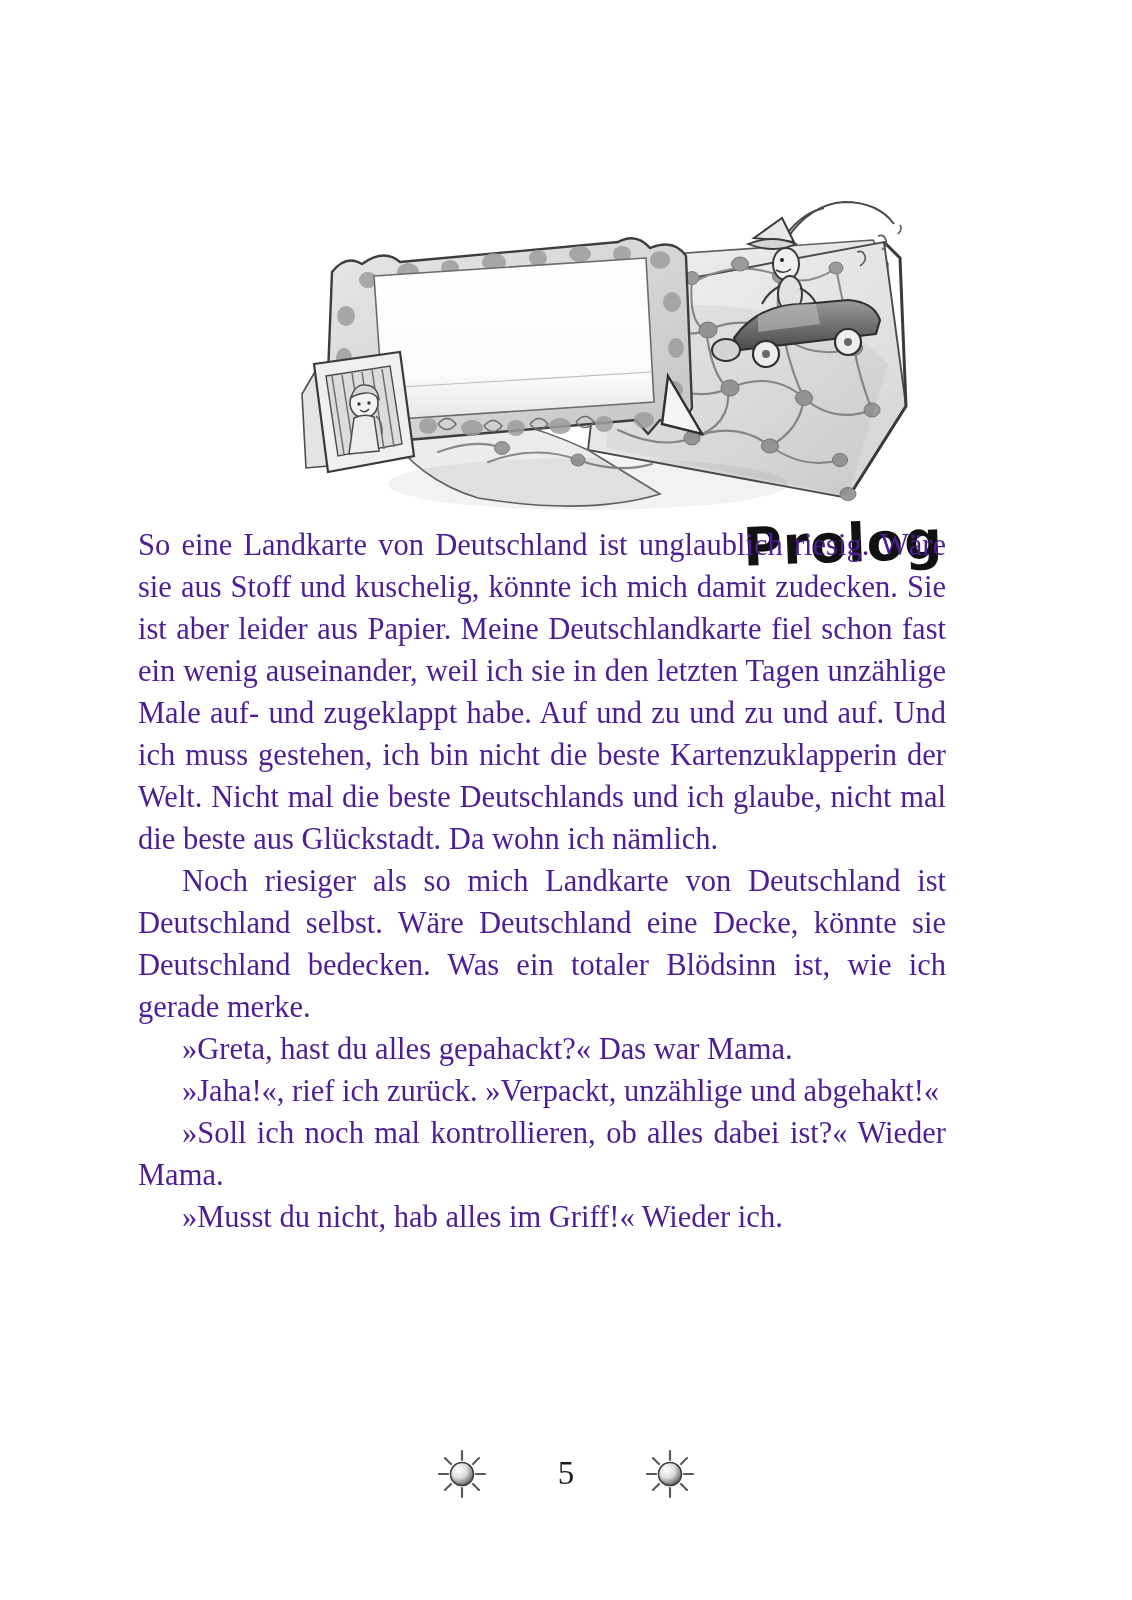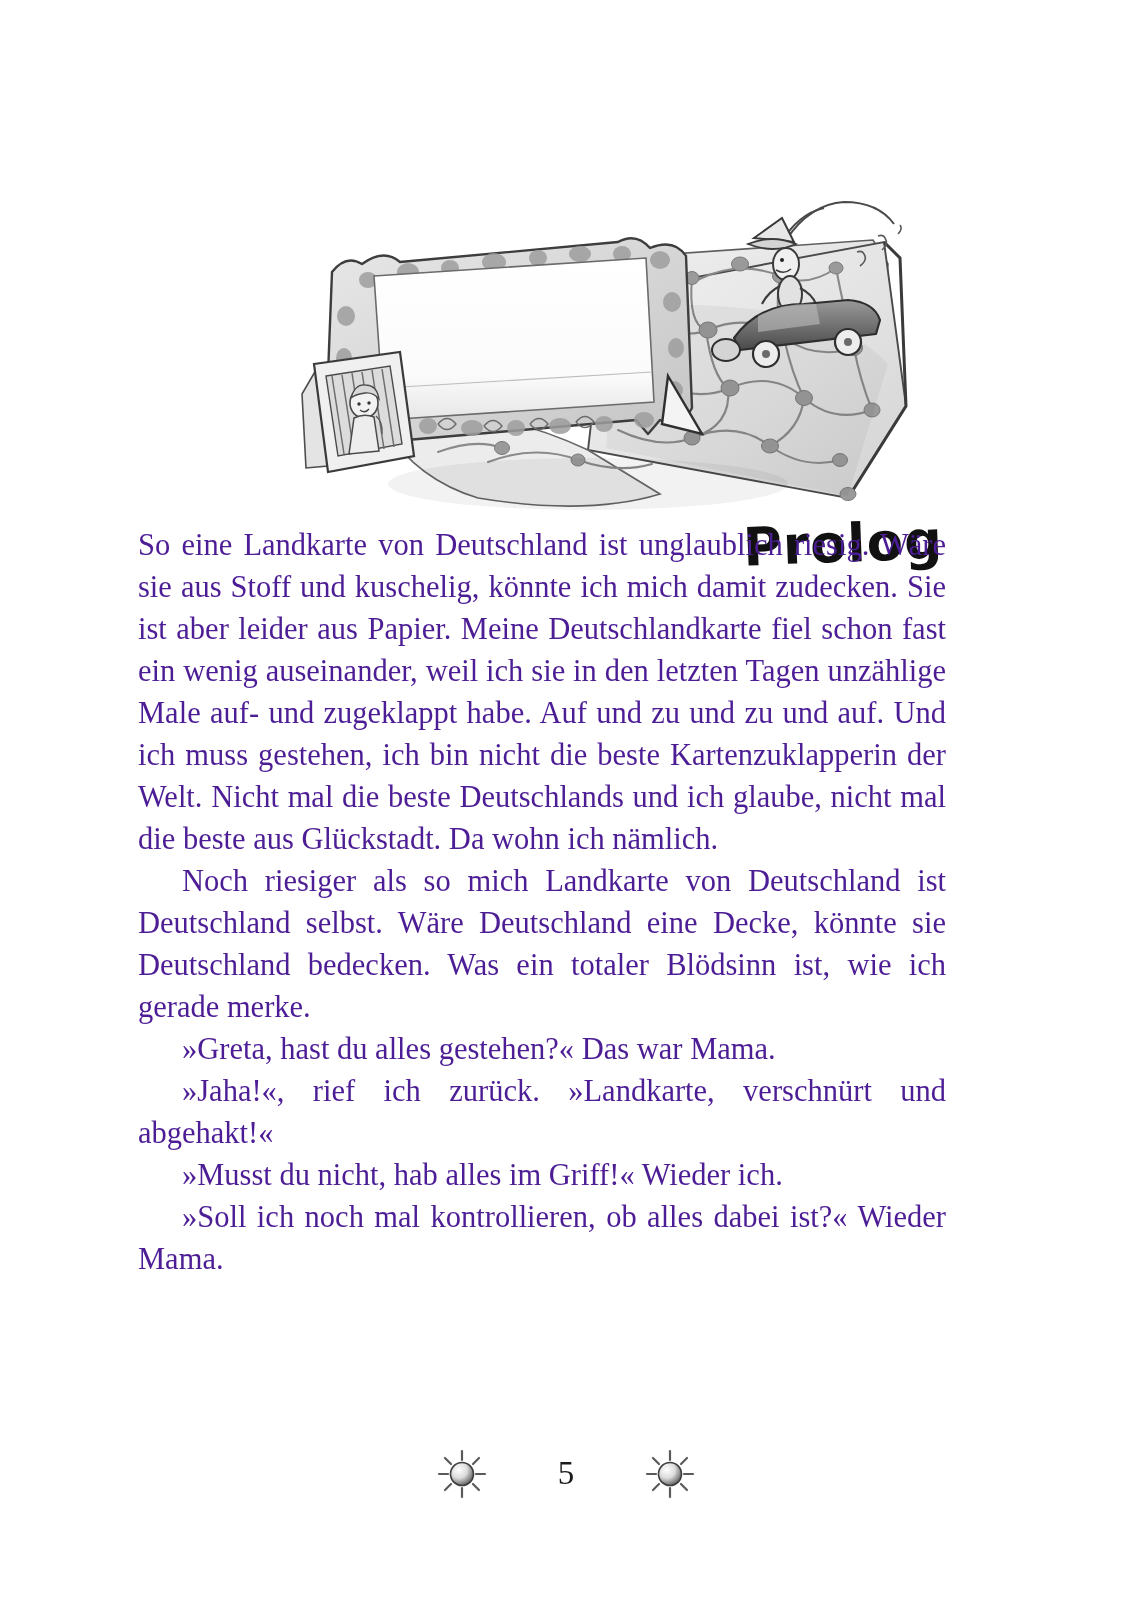--- a/index.html
+++ b/index.html
@@ -266,24 +266,24 @@
       </g>
 
       <ellipse cx="300" cy="286" rx="200" ry="26" fill="#000" opacity="0.05"></ellipse>
     </svg>
     <div class="chapter-title-text">Prolog</div>
   </div>
 
   <div class="body-text">
     <p>So eine Landkarte von Deutschland ist unglaublich riesig. Wäre sie aus Stoff und kuschelig, könnte ich mich damit zudecken. Sie ist aber leider aus Papier. Meine Deutschlandkarte fiel schon fast ein wenig auseinander, weil ich sie in den letzten Tagen unzählige Male auf- und zugeklappt habe. Auf und zu und zu und auf. Und ich muss gestehen, ich bin nicht die beste Kartenzuklapperin der Welt. Nicht mal die beste Deutschlands und ich glaube, nicht mal die beste aus Glückstadt. Da wohn ich nämlich.</p>
     <p class="indent">Noch riesiger als so mich Landkarte von Deutschland ist Deutschland selbst. Wäre Deutschland eine Decke, könnte sie Deutschland bedecken. Was ein totaler Blödsinn ist, wie ich gerade merke.</p>
-    <p class="indent">»Greta, hast du alles gestehen?« Das war Mama.</p>
-    <p class="indent">»Jaha!«, rief ich zurück. »Landkarte, verschnürt und abgehakt!«</p>
+    <p class="indent">»Greta, hast du alles gepahackt?« Das war Mama.</p>
+    <p class="indent">»Jaha!«, rief ich zurück. »Verpackt, unzählige und abgehakt!«</p>
+    <p class="indent">»Soll ich noch mal kontrollieren, ob alles dabei ist?« Wieder Mama.</p>
     <p class="indent">»Musst du nicht, hab alles im Griff!« Wieder ich.</p>
-    <p class="indent">»Soll ich noch mal kontrollieren, ob alles dabei ist?« Wieder Mama.</p>
   </div>
 
   <div class="footer">
 
     <svg class="sun-ornament" viewBox="0 0 70 70">
       <defs>
         <radialGradient id="sunBallL" cx="36%" cy="32%" r="72%">
           <stop offset="0%" stop-color="#ffffff"></stop>
           <stop offset="50%" stop-color="#dcdcdc"></stop>
           <stop offset="100%" stop-color="#5e5e5e"></stop>

